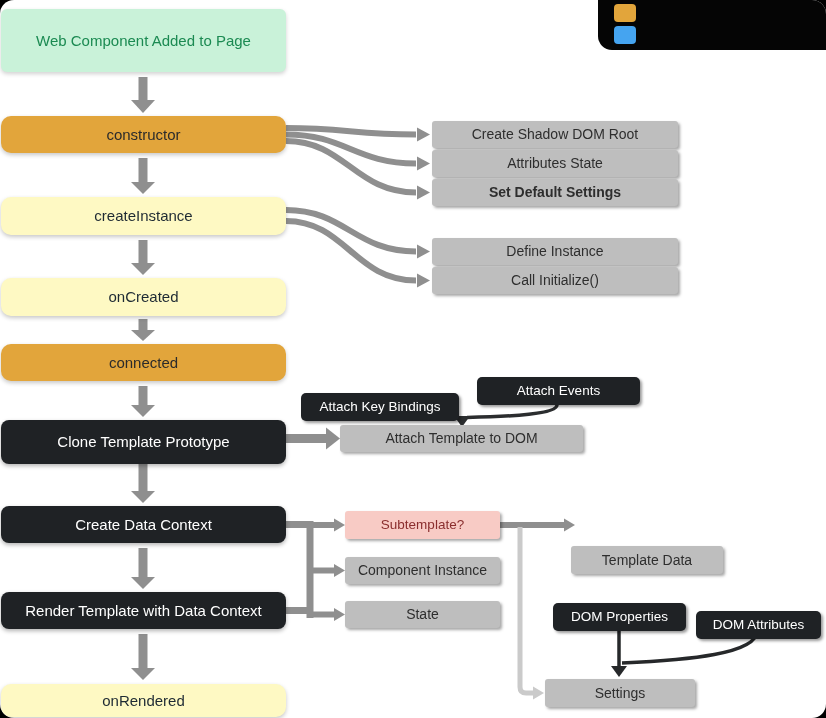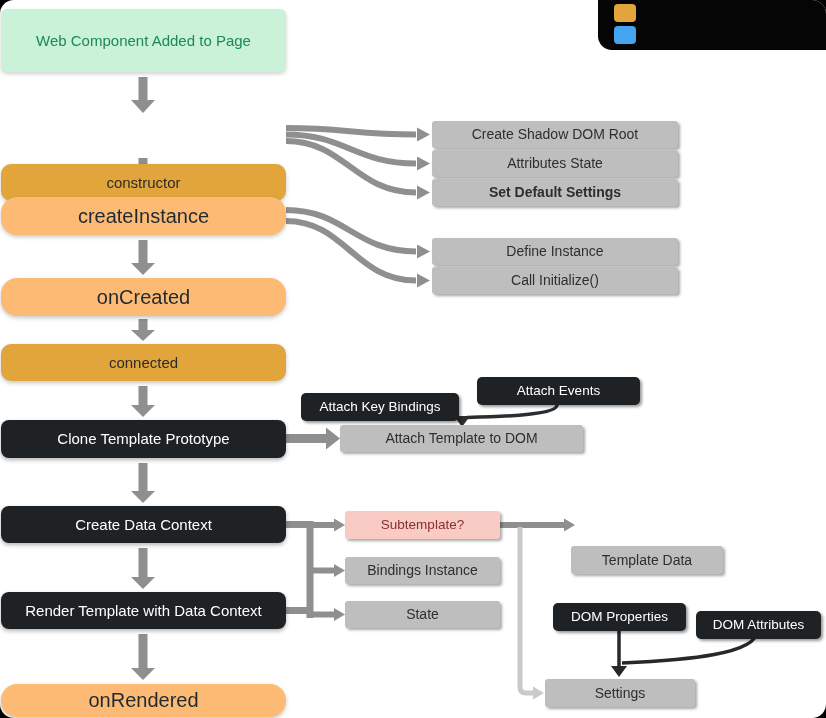--- a/index.html
+++ b/index.html
@@ -8,21 +8,21 @@
     border-radius:14px;overflow:hidden;
     font-family:"Liberation Sans", sans-serif;
   }
   .connectors{position:absolute;left:0;top:0;z-index:1;}
   .node{
     position:absolute;z-index:2;display:flex;align-items:center;justify-content:center;
     text-align:center;line-height:1.15;padding:4px 8px;box-sizing:border-box;
   }
   .start{background:#C9F2D9;color:#1B8A52;border-radius:6px;font-size:15px;box-shadow:0 2px 4px rgba(0,0,0,0.18);}
   .gold{background:#E2A53B;color:#2b2b2b;border-radius:10px;font-size:15px;box-shadow:0 2px 4px rgba(0,0,0,0.22);}
-  .blue{background:#fdba74;color:#1e2a33;border-radius:16px;font-size:20px;box-shadow:0 2px 4px rgba(0,0,0,0.22);}
+  .blue{background:#fef9c3;color:#1e2a33;border-radius:10px;font-size:15px;box-shadow:0 2px 4px rgba(0,0,0,0.22);}
   .dark{background:#1F2225;color:#ffffff;border-radius:8px;font-size:15px;box-shadow:0 2px 4px rgba(0,0,0,0.3);}
   .graybox{background:#BEBEBE;color:#2e2e2e;border-radius:3px;font-size:14px;box-shadow:2px 2px 3px rgba(0,0,0,0.35);}
   .darksmall{background:#1F2225;color:#ffffff;border-radius:5px;font-size:13.5px;box-shadow:2px 2px 3px rgba(0,0,0,0.4);}
   .pink{background:#F8CBC5;color:#8a2e2e;border-radius:3px;font-size:13.5px;box-shadow:2px 2px 3px rgba(0,0,0,0.35);}
   .legend-panel{
     position:absolute;z-index:3;left:598px;top:0;width:228px;height:50px;
     background:#050505;border-radius:0 0 0 14px;
   }
   .swatch{position:absolute;width:22px;height:18px;border-radius:4px;}
   .swatch-gold{left:16px;top:4px;background:#E2A53B;}
@@ -118,42 +118,42 @@
     </g>
 
     <g stroke="#26282a" fill="none" stroke-width="3.5">
       <path d="M619,631 V666"></path>
       <path d="M757,631 C757,654 688,660 622,663"></path>
       <polygon points="611,666 627,666 619,677" fill="#26282a" stroke="none"></polygon>
     </g>
   </svg>
 
   <div class="node start" style="left:1px;top:9px;width:285px;height:63px;">Web Component Added to Page</div>
-  <div class="node gold" style="left:1px;top:116px;width:285px;height:37px;margin-top:48px;">constructor</div>
+  <div class="node gold" style="left:1px;top:116px;width:285px;height:37px;">constructor</div>
   <div class="node blue" style="left:1px;top:197px;width:285px;height:38px;">createInstance</div>
   <div class="node blue" style="left:1px;top:278px;width:285px;height:38px;">onCreated</div>
   <div class="node gold" style="left:1px;top:344px;width:285px;height:37px;">connected</div>
-  <div class="node dark" style="left:1px;top:420px;width:285px;height:38px;">Clone Template Prototype</div>
+  <div class="node dark" style="left:1px;top:420px;width:285px;height:44px;">Clone Template Prototype</div>
   <div class="node dark" style="left:1px;top:506px;width:285px;height:37px;">Create Data Context</div>
   <div class="node dark" style="left:1px;top:592px;width:285px;height:37px;">Render Template with Data Context</div>
   <div class="node blue" style="left:1px;top:684px;width:285px;height:33px;">onRendered</div>
 
   <div class="node graybox" style="left:432px;top:121px;width:246px;height:27px;">Create Shadow DOM Root</div>
   <div class="node graybox" style="left:432px;top:150px;width:246px;height:27px;">Attributes State</div>
   <div class="node graybox" style="left:432px;top:179px;width:246px;height:27px;font-weight:bold;">Set Default Settings</div>
 
   <div class="node graybox" style="left:432px;top:238px;width:246px;height:27px;">Define Instance</div>
   <div class="node graybox" style="left:432px;top:267px;width:246px;height:27px;">Call Initialize()</div>
 
   <div class="node darksmall" style="left:301px;top:377px;width:158px;height:28px;margin-top:16px;">Attach Key Bindings</div>
   <div class="node darksmall" style="left:477px;top:377px;width:163px;height:28px;">Attach Events</div>
   <div class="node graybox" style="left:340px;top:425px;width:243px;height:27px;">Attach Template to DOM</div>
 
   <div class="node pink" style="left:345px;top:511px;width:155px;height:28px;">Subtemplate?</div>
-  <div class="node graybox" style="left:345px;top:557px;width:155px;height:27px;">Bindings Instance</div>
+  <div class="node graybox" style="left:345px;top:557px;width:155px;height:27px;">Component Instance</div>
   <div class="node graybox" style="left:345px;top:601px;width:155px;height:27px;text-align:right;">State</div>
   <div class="node graybox" style="left:571px;top:511px;width:152px;height:28px;margin-top:35px;">Template Data</div>
 
   <div class="node darksmall" style="left:553px;top:603px;width:133px;height:28px;">DOM Properties</div>
   <div class="node darksmall" style="left:696px;top:603px;width:125px;height:28px;margin-top:8px;">DOM Attributes</div>
   <div class="node graybox" style="left:545px;top:679px;width:150px;height:28px;">Settings</div>
 
   <div class="legend-panel">
     <div class="swatch swatch-gold"></div>
     <div class="swatch swatch-blue"></div>

